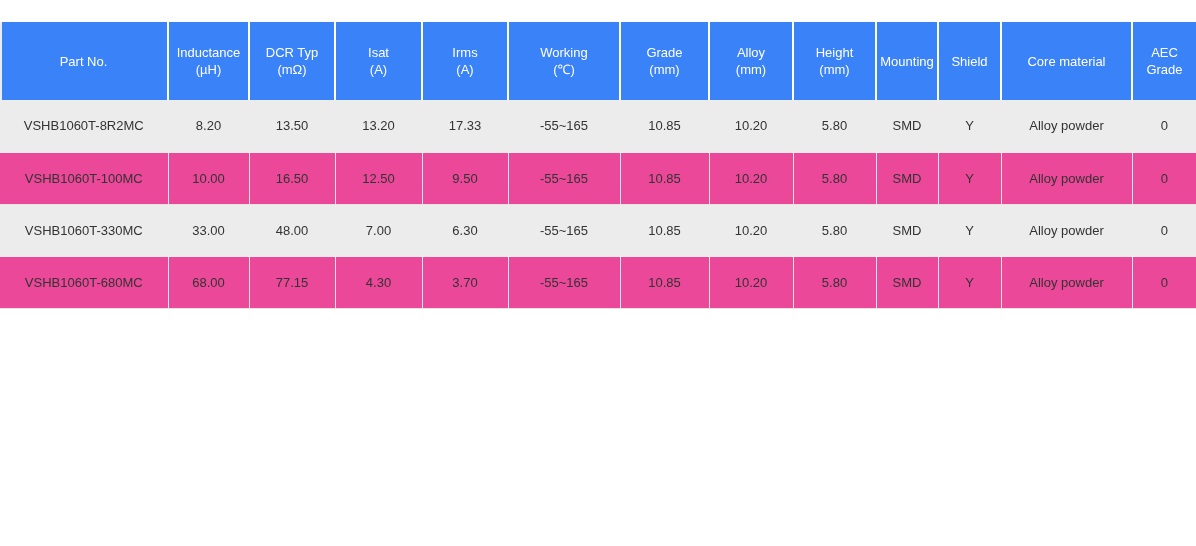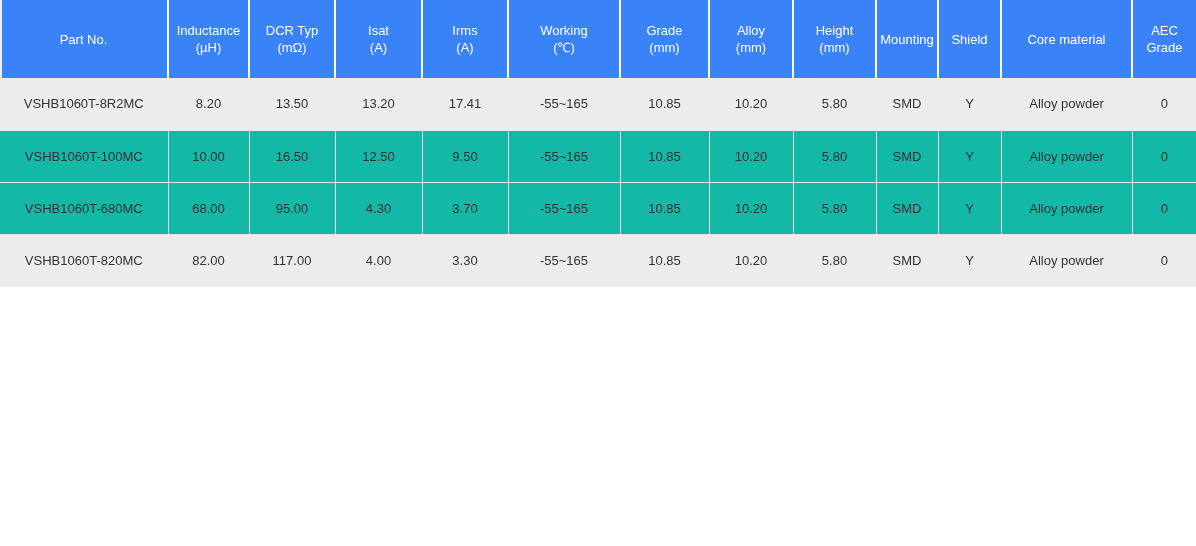--- a/index.html
+++ b/index.html
@@ -11,20 +11,21 @@
     width: 1196px;
     height: 546px;
     overflow: hidden;
     font-family: "Liberation Sans", sans-serif;
     -webkit-font-smoothing: antialiased;
   }
   #spec-table {
     width: 1196px;
     border-collapse: collapse;
     table-layout: fixed;
+    margin-top: 22px;
   }
   #spec-table thead th {
     background: #3a82f7;
     color: #ffffff;
     font-weight: normal;
     font-size: 13px;
     line-height: 17px;
     height: 78px;
     text-align: center;
     vertical-align: middle;
@@ -50,21 +51,21 @@
   }
   #spec-table tbody td:last-child {
     border-right: none;
   }
   #spec-table tbody tr.odd td {
     background: #ececec;
     border-right-color: #ececec;
     border-bottom-color: #ececec;
   }
   #spec-table tbody tr.even td {
-    background: #14b8a6;
+    background: #ec4899;
   }
   #spec-table tbody tr.odd + tr.even td {
     border-top: none;
   }
   .edge-left {
     position: absolute;
     left: 0;
     top: 0;
     width: 2px;
     height: 78px;
@@ -121,21 +122,21 @@
           <th>AEC
 Grade</th>
         </tr>
     </thead>
     <tbody>
         <tr class="odd">
           <td>VSHB1060T-8R2MC</td>
           <td>8.20</td>
           <td>13.50</td>
           <td>13.20</td>
-          <td>17.41</td>
+          <td>17.33</td>
           <td>-55~165</td>
           <td>10.85</td>
           <td>10.20</td>
           <td>5.80</td>
           <td>SMD</td>
           <td>Y</td>
           <td>Alloy powder</td>
           <td>0</td>
         </tr>
         <tr class="even">
@@ -146,41 +147,41 @@
           <td>9.50</td>
           <td>-55~165</td>
           <td>10.85</td>
           <td>10.20</td>
           <td>5.80</td>
           <td>SMD</td>
           <td>Y</td>
           <td>Alloy powder</td>
           <td>0</td>
         </tr>
-        <tr class="even">
-          <td>VSHB1060T-680MC</td>
-          <td>68.00</td>
-          <td>95.00</td>
-          <td>4.30</td>
-          <td>3.70</td>
+        <tr class="odd">
+          <td>VSHB1060T-330MC</td>
+          <td>33.00</td>
+          <td>48.00</td>
+          <td>7.00</td>
+          <td>6.30</td>
           <td>-55~165</td>
           <td>10.85</td>
           <td>10.20</td>
           <td>5.80</td>
           <td>SMD</td>
           <td>Y</td>
           <td>Alloy powder</td>
           <td>0</td>
         </tr>
-        <tr class="odd">
-          <td>VSHB1060T-820MC</td>
-          <td>82.00</td>
-          <td>117.00</td>
-          <td>4.00</td>
-          <td>3.30</td>
+        <tr class="even">
+          <td>VSHB1060T-680MC</td>
+          <td>68.00</td>
+          <td>77.15</td>
+          <td>4.30</td>
+          <td>3.70</td>
           <td>-55~165</td>
           <td>10.85</td>
           <td>10.20</td>
           <td>5.80</td>
           <td>SMD</td>
           <td>Y</td>
           <td>Alloy powder</td>
           <td>0</td>
         </tr>
       </tbody>

